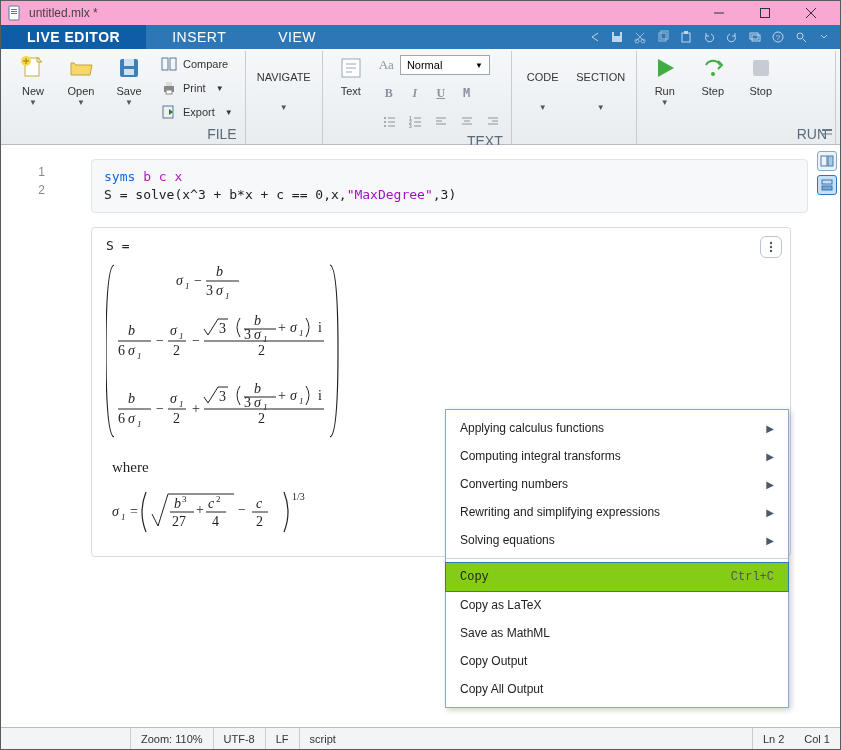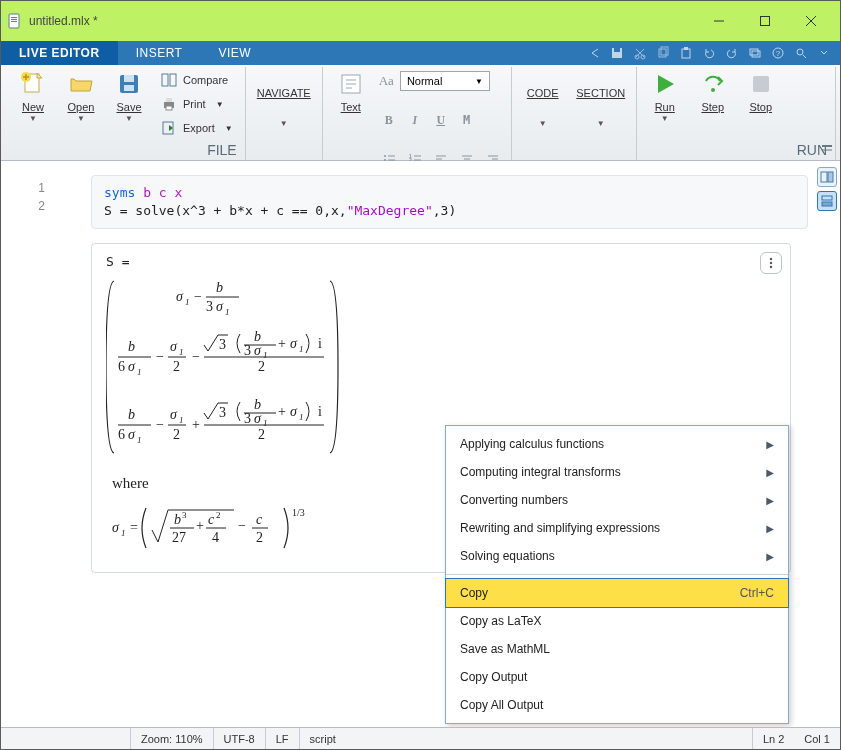--- a/index.html
+++ b/index.html
@@ -1,47 +1,47 @@
 <!DOCTYPE html>
 <html><head>
 <meta charset="utf-8">
 <style>
   * { box-sizing: border-box; margin: 0; padding: 0; }
   body { font-family: "Segoe UI", Arial, sans-serif; font-size: 12px; background: #fff; width: 841px; height: 750px; overflow: hidden; }
   .window { width: 841px; height: 750px; border: 1px solid #5a5a5a; display: flex; flex-direction: column; background: #fff; }
 
   
-  .titlebar { height: 40px; display: flex; align-items: center; padding: 0 6px; background: #bef264; }
+  .titlebar { height: 24px; display: flex; align-items: center; padding: 0 6px; background: #f9a8d4; }
   .titlebar .icon { width: 16px; height: 16px; margin-right: 6px; }
   .titlebar .title { flex: 1; color: #444; font-size: 12px; }
   .winbtns { display: flex; }
   .winbtn { width: 46px; height: 30px; display: flex; align-items: center; justify-content: center; color: #333; }
 
   
   .tabrow { height: 24px; background: #2e77b6; display: flex; align-items: stretch; color: #fff; }
-  .tab { padding: 0 18px; display: flex; align-items: center; font-size: 12px; letter-spacing: 0.5px; cursor: pointer; }
+  .tab { padding: 0 26px; display: flex; align-items: center; font-size: 14px; letter-spacing: 0.5px; cursor: pointer; }
   .tab.active { background: #0f5da5; font-weight: 600; }
   .tabrow .spacer { flex: 1; }
   .qat { display: flex; align-items: center; gap: 3px; padding-right: 6px; }
   .qat .qbtn { width: 20px; height: 20px; display: flex; align-items: center; justify-content: center; opacity: 0.9; }
 
   
   .ribbon { height: 96px; background: linear-gradient(#f6f8fa, #e8ecef); border-bottom: 1px solid #b6bcc2; display: flex; padding: 2px 4px 0 4px; position: relative; }
   .group { border-right: 1px solid #c6ccd2; padding: 2px 8px 0 8px; display: flex; flex-direction: column; }
   .group:last-child { border-right: none; }
   .group-body { flex: 1; display: flex; align-items: flex-start; gap: 8px; }
   .group-label { text-align: right; font-size: 14px; color: #5a6a78; padding: 2px 0; }
   .bigbtn { display: flex; flex-direction: column; align-items: center; width: 40px; padding-top: 2px; cursor: pointer; }
   .bigbtn .bicon { width: 26px; height: 26px; display: flex; align-items: center; justify-content: center; }
-  .bigbtn .blabel { margin-top: 4px; font-size: 11px; color: #333; text-align: center; text-decoration: underline; }
+  .bigbtn .blabel { margin-top: 4px; font-size: 11px; color: #333; text-align: center; }
   .bigbtn .drop { font-size: 8px; color: #555; margin-top: 1px; }
   .stackcol { display: flex; flex-direction: column; gap: 2px; }
   .smallbtn { display: flex; align-items: center; gap: 6px; height: 22px; padding: 0 4px; cursor: pointer; font-size: 11px; color: #333; }
   .smallbtn .sicon { width: 16px; height: 16px; }
-  .formatbox { display: flex; flex-direction: column; gap: 19px; padding-top: 2px; }
+  .formatbox { display: flex; flex-direction: column; gap: 8px; padding-top: 2px; }
   .formatrow { display: flex; gap: 6px; align-items: center; }
   .stylebox { border: 1px solid #9aa7b3; background: #fff; height: 20px; display: flex; align-items: center; padding: 0 6px; font-size: 11px; width: 90px; justify-content: space-between; }
   .fmtbtn { width: 20px; height: 20px; display: flex; align-items: center; justify-content: center; color: #8a949e; font-weight: bold; }
   .ribbon-pin { position: absolute; right: 6px; bottom: 4px; color: #6b7680; }
 
   
   .editor-area { flex: 1; display: flex; background: #fff; position: relative; overflow: hidden; }
   .gutter { width: 60px; padding: 20px 0 0 0; text-align: right; color: #888; font-size: 12px; }
   .gutter div { padding: 0 16px 3px 0; height: 18px; }
   .docpanel { flex: 1; padding: 14px 6px 6px 30px; position: relative; }
@@ -59,21 +59,21 @@
   .matheq { font-family: "Cambria Math", "Times New Roman", serif; font-style: italic; }
 
   
   .ctxmenu { position: absolute; left: 444px; top: 264px; width: 344px; background: #fff; border: 1px solid #8ea9c3; box-shadow: 2px 2px 6px rgba(0,0,0,0.2); z-index: 100; font-size: 12px; }
   .ctxsec { padding: 4px 0; }
   .ctxhr { border: none; border-top: 1px solid #c8d2dc; margin: 0; }
   .ctxitem { height: 28px; display: flex; align-items: center; padding: 0 14px; justify-content: space-between; cursor: pointer; }
   .ctxitem .lbl { color: #222; }
   .ctxitem .arrow { color: #4a5a6a; font-size: 10px; }
   .ctxitem .short { color: #555; }
-  .ctxitem.sel { background: #fde047; outline: 1px solid #2e77b6; }
+  .ctxitem.sel { background: #84cc16; outline: 1px solid #2e77b6; font-family: Liberation Mono, monospace; }
 
   
   .statusbar { height: 22px; border-top: 1px solid #b6bcc2; background: #f2f4f6; display: flex; font-size: 11px; color: #333; }
   .statuscell { border-right: 1px solid #c6ccd2; padding: 0 10px; display: flex; align-items: center; }
   .statuscell:first-child { width:130px; border-left:none; }
   .statusbar .flex { flex: 1; text-align: center; }
 </style>
 </head>
 <body>
 

